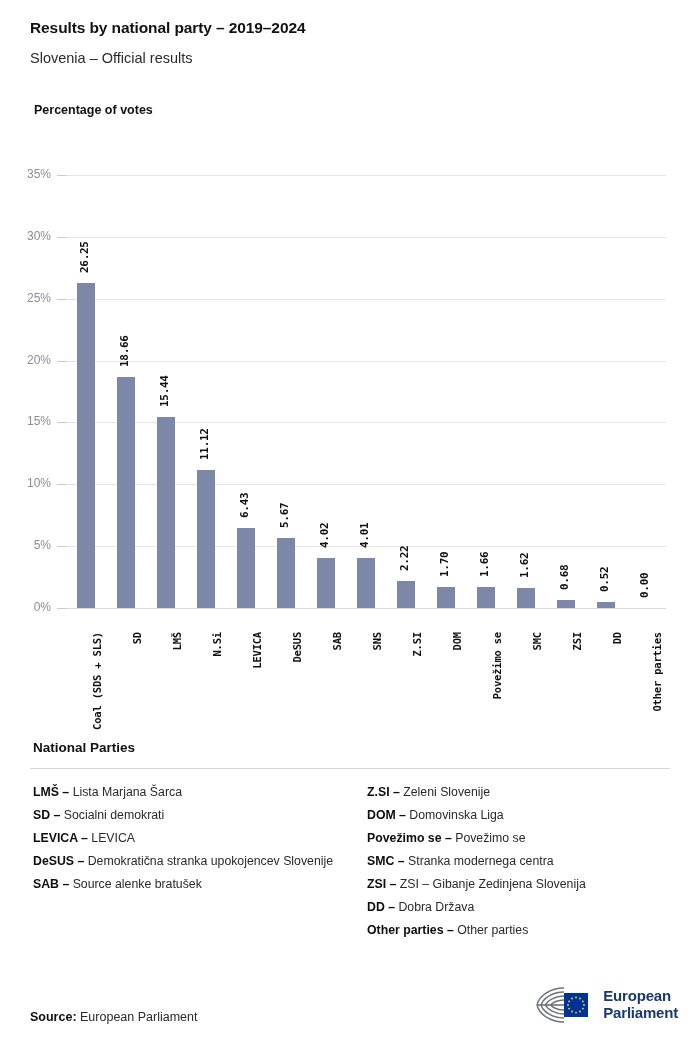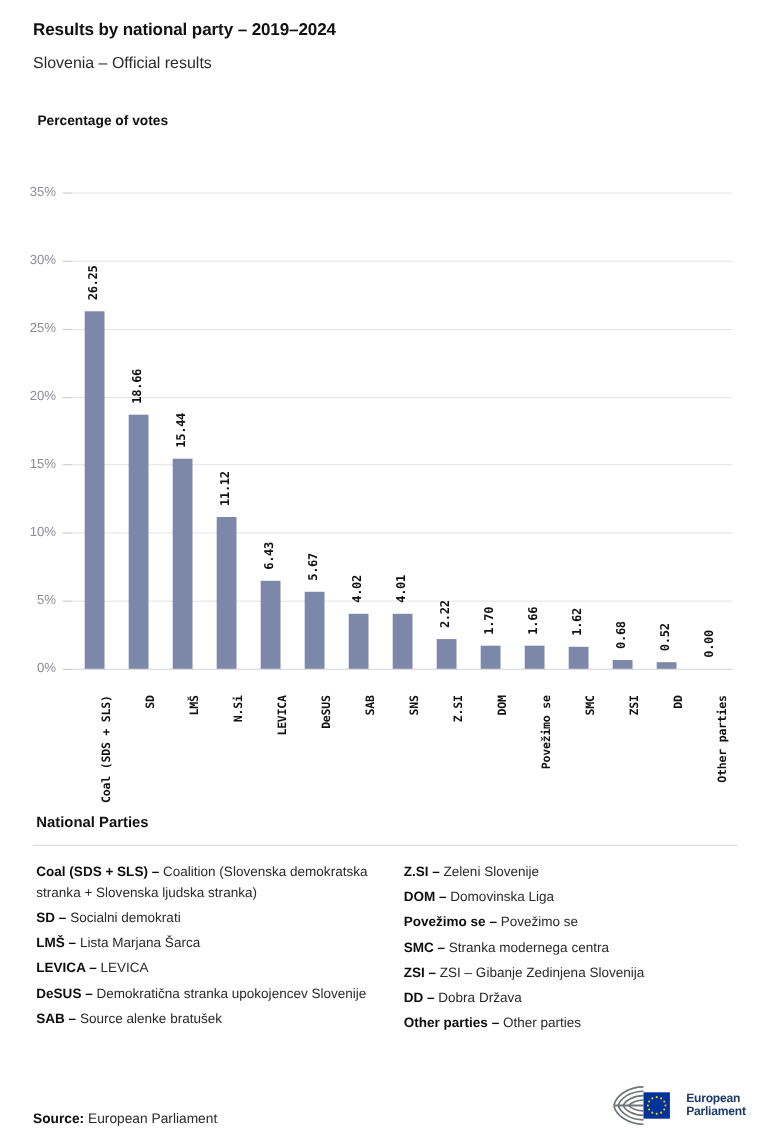--- a/index.html
+++ b/index.html
@@ -128,21 +128,21 @@
     position: absolute; left: 30px; top: 1010px;
     font-size: 12.5px; color: #2a2a2a;
   }
   .source b { color: #0d0d0d; }
   .logo {
     position: absolute; right: 22px; top: 985px;
     display: flex; align-items: center; gap: 7px;
   }
   .logo-mark { width: 62px; height: 40px; display:block; }
   .logo-text {
-    font-size: 11px; font-weight: bold;
+    font-size: 15px; font-weight: bold;
     line-height: 1.12;
     color: #1b3a6b;
     letter-spacing: -0.2px;
   }
 </style>
 </head>
 <body>
 
 <div class="page">
 
@@ -253,23 +253,22 @@
           <div class="barval" style="bottom: 4px;">0.00</div>
         </div>
         <div class="xlab" style="left: 585px;">Other parties</div>
       </div>
   </div>
 
   <div class="legend-head">National Parties</div>
   <div class="legend-rule"></div>
   <div class="legend-cols">
     <div class="legend-col" id="legend-left">
-        <div class="legend-item"><b>Coal (SDS + SLS) –</b><span> Coalition (Slovenska demokratska stranka + Slovenska ljudska stranka)</span></div>
+        <div class="legend-item"><b>LMŠ –</b><span> Lista Marjana Šarca</span></div>
         <div class="legend-item"><b>SD –</b><span> Socialni demokrati</span></div>
-        <div class="legend-item"><b>LMŠ –</b><span> Lista Marjana Šarca</span></div>
         <div class="legend-item"><b>LEVICA –</b><span> LEVICA</span></div>
         <div class="legend-item"><b>DeSUS –</b><span> Demokratična stranka upokojencev Slovenije</span></div>
         <div class="legend-item"><b>SAB –</b><span> Source alenke bratušek</span></div>
       </div>
     <div class="legend-col" id="legend-right">
         <div class="legend-item"><b>Z.SI –</b><span> Zeleni Slovenije</span></div>
         <div class="legend-item"><b>DOM –</b><span> Domovinska Liga</span></div>
         <div class="legend-item"><b>Povežimo se –</b><span> Povežimo se</span></div>
         <div class="legend-item"><b>SMC –</b><span> Stranka modernega centra</span></div>
         <div class="legend-item"><b>ZSI –</b><span> ZSI – Gibanje Zedinjena Slovenija</span></div>

